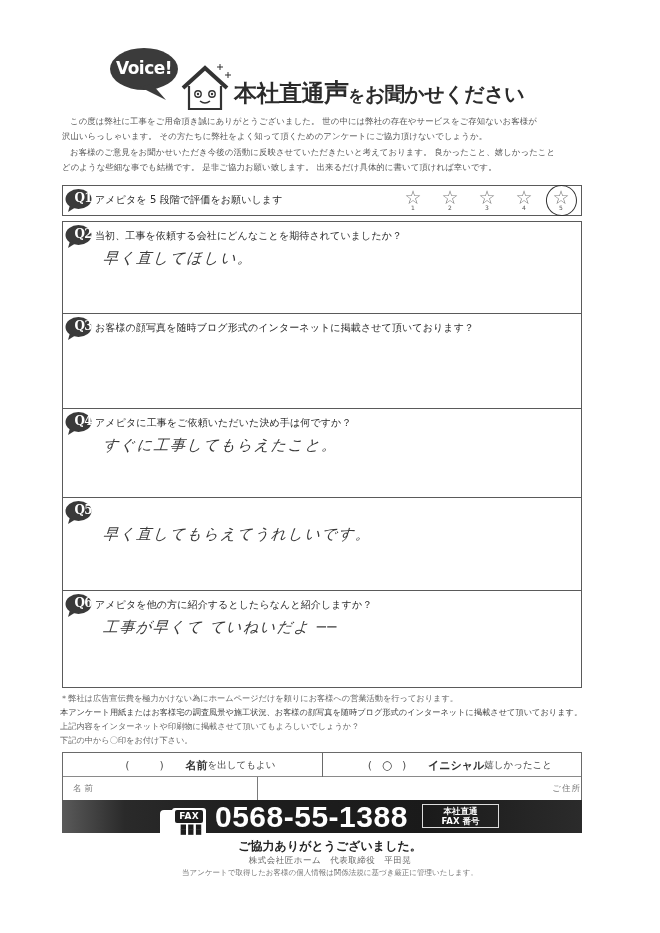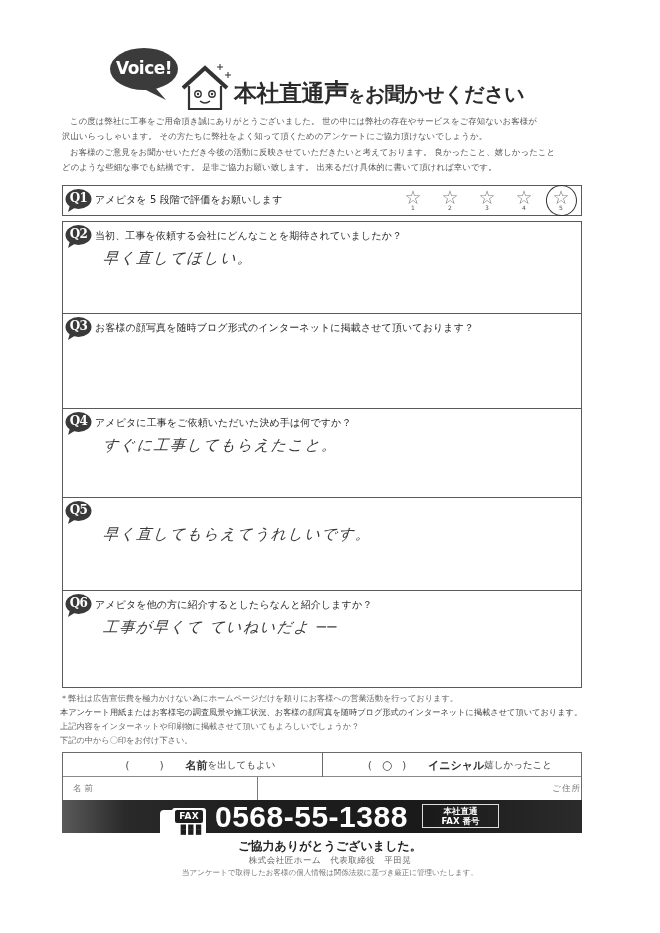--- a/index.html
+++ b/index.html
@@ -20,21 +20,21 @@
 
     
     .intro { position: absolute; left: 62px; top: 114px; width: 530px; font-size: 8.4px; line-height: 15.4px; color: #555; letter-spacing: 0.1px; }
     .intro p { white-space: nowrap; }
 
     
     .qbox { position: absolute; left: 62px; width: 520px; border: 1.3px solid #5a5a5a; background: #fff; }
     .qhead { position: absolute; left: 2px; top: 4px; display: flex; align-items: center; height: 20px; }
     .qbadge { position: relative; width: 27px; height: 22px; margin-right: 3px; }
     .qbadge svg { position: absolute; left: 0; top: 0; }
-    .qbadge span { position: absolute; left: 0; top: 2px; width: 27px; text-align: center; font-family: "DejaVu Serif", serif; font-weight: bold; font-size: 12px; color: #fff; letter-spacing: -0.6px; }
+    .qbadge span { position: absolute; left: 0; top: 2px; width: 27px; text-align: right; font-family: "DejaVu Serif", serif; font-weight: bold; font-size: 12px; color: #fff; letter-spacing: -0.6px; }
     .qtext { font-size: 10px; color: #2a2a2a; white-space: nowrap; letter-spacing: 0.1px; }
     .answer { position: absolute; left: 40px; top: 27px; font-family: "DejaVu Serif", serif; font-size: 15px; color: #3a3a3a; font-style: italic; letter-spacing: 1.5px; white-space: nowrap; transform: skewX(-4deg); }
 
     .stars { position: absolute; right: 8px; top: 1px; display: flex; gap: 13px; align-items: flex-start; }
     .star { position: relative; width: 24px; height: 28px; text-align: center; }
     .star .glyph { font-size: 19px; color: #777; line-height: 20px; display: block; }
     .star .num { position: absolute; left: 0; right: 0; top: 17px; font-size: 6px; color: #555; }
     .star.selected::after { content: ""; position: absolute; left: -3px; top: -2px; width: 29px; height: 29px; border: 1.5px solid #333; border-radius: 50%; transform: rotate(-12deg); }
 
     

